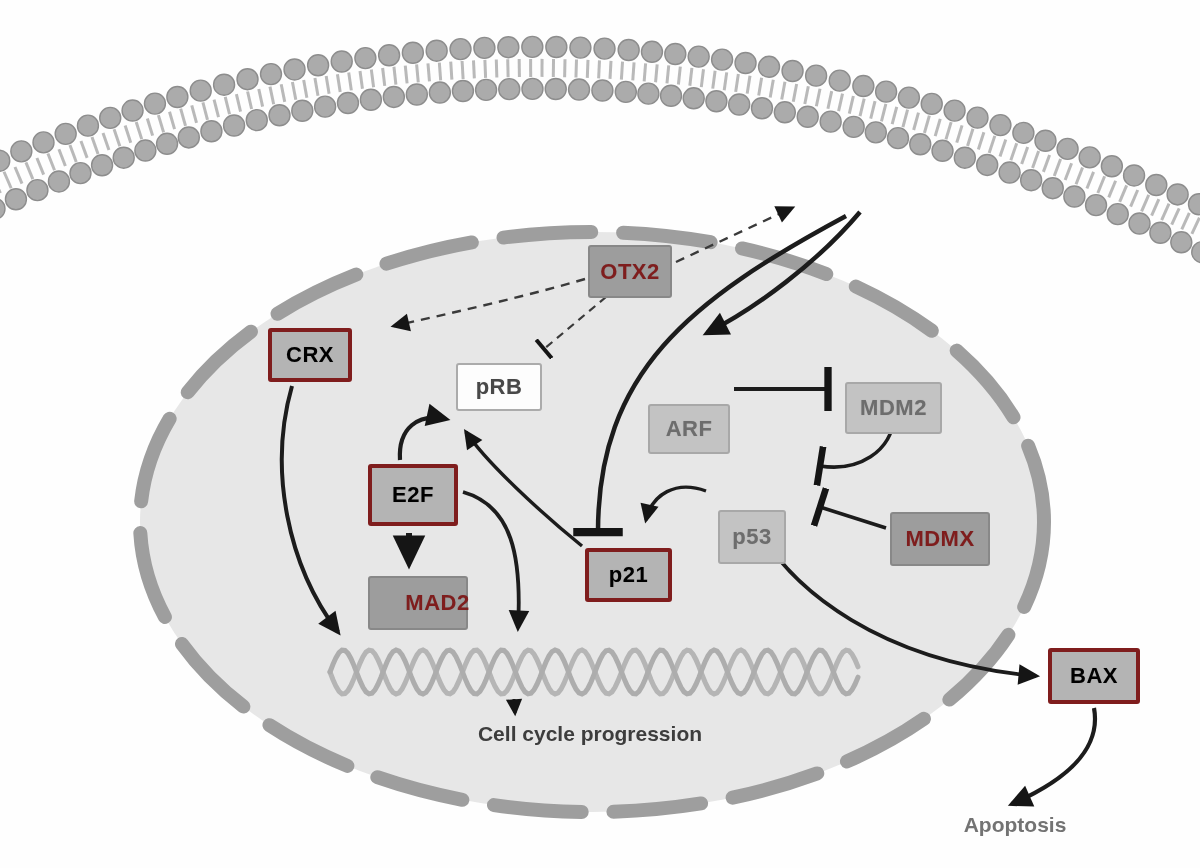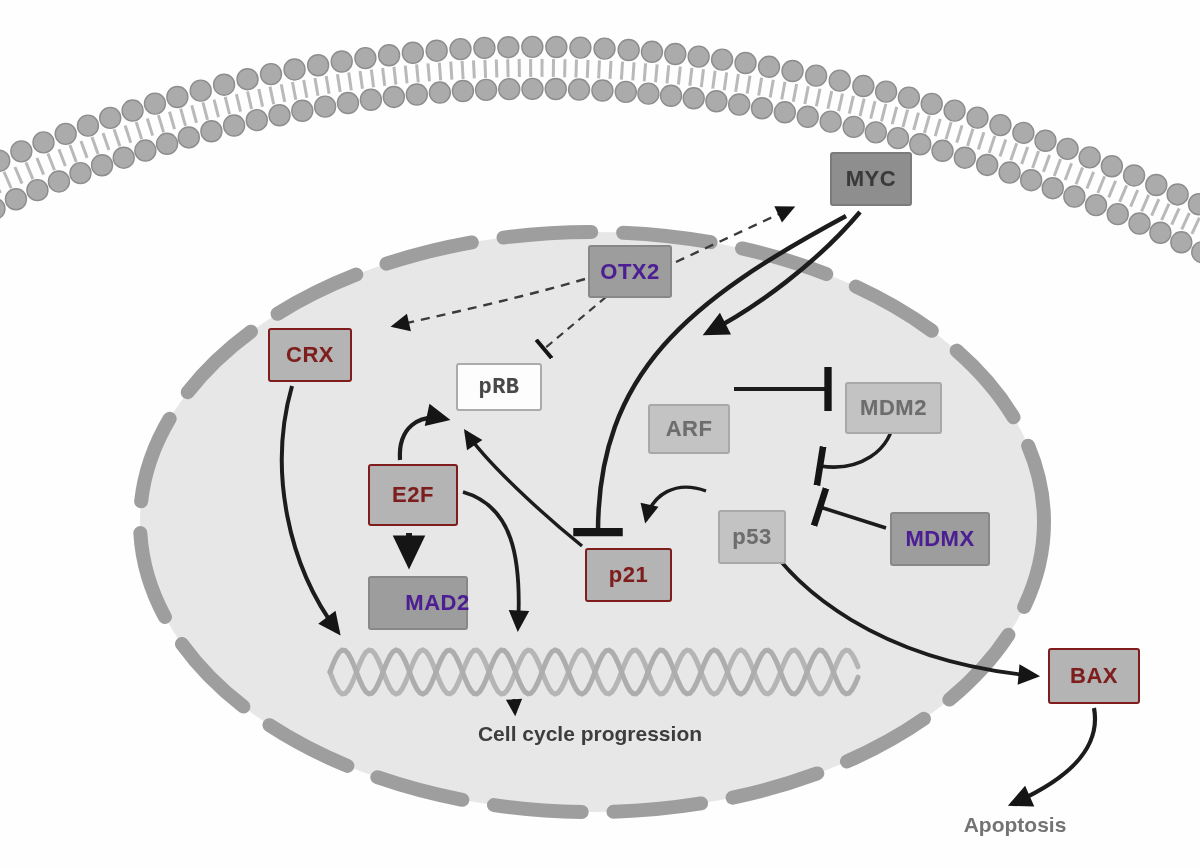--- a/index.html
+++ b/index.html
@@ -7,22 +7,22 @@
     position:relative; width:1200px; height:868px; background:#fefefe;
     font-family:"Liberation Sans", sans-serif; overflow:hidden;
   }
   svg.layer { position:absolute; left:0; top:0; }
   .node {
     position:absolute; display:flex; align-items:center; justify-content:center;
     border-radius:3px; font-weight:bold; font-size:22px; letter-spacing:.5px;
     box-sizing:border-box; text-shadow:0 0 1px rgba(0,0,0,.15);
   }
   .shade-dark    { background:#8e8e8e; border:2px solid #7b7b7b; color:#3a3a3a; }
-  .shade-middark { background:#9d9d9d; border:2px solid #888888; color:#4c1d95; }
-  .shade-mid     { background:#b4b4b4; border:2px solid #7f1d1d; color:#7f1d1d; }
+  .shade-middark { background:#9d9d9d; border:2px solid #888888; color:#7f1d1d; }
+  .shade-mid     { background:#b4b4b4; border:4px solid #7f1d1d; color:#000000; }
   .shade-light   { background:#c3c3c3; border:2px solid #a8a8a8; color:#6d6d6d;margin-top:42px; }
   .shade-white   { background:#fdfdfd; border:2px solid #ababab; color:#484848; }
   .caption {
     position:absolute; text-align:center; font-weight:bold;
   }
   .caption.cellcycle { left:420px; top:720px; width:340px; font-size:21px; line-height:27px; color:#3d3d3d; }
   .caption.apoptosis { left:925px; top:813px; width:180px; font-size:21px; color:#737373; }
 </style>
 </head>
 <body>
@@ -292,24 +292,23 @@
       <path d="M 1094 708 C 1102 752 1062 782 1012 804" stroke-width="4.2" marker-end="url(#mArrow)"></path>
       <path d="M 292 386 C 268 470 288 566 338 632" stroke-width="4" marker-end="url(#mArrow)"></path>
       <path d="M 400 460 C 398 428 418 413 446 419" stroke-width="4.2" marker-end="url(#mArrow)"></path>
       <path d="M 582 546 C 540 512 486 462 466 432" stroke-width="3.4" marker-end="url(#mArrow)"></path>
       <path d="M 409 533 L 409 563" stroke-width="6" marker-end="url(#mArrow)"></path>
       <path d="M 463 492 C 512 506 522 556 518 628" stroke-width="3.8" marker-end="url(#mArrow)"></path>
       <path d="M 514 699 L 515 713" stroke-width="3" marker-end="url(#mArrow)"></path>
     </g>
   </svg>
 
-  <div class="node shade-dark" style="left:830px; top:152px; width:82px;  height:54px;">MYC</div>
   <div class="node shade-middark" style="left:588px; top:245px; width:84px;  height:53px;">OTX2</div>
   <div class="node shade-mid" style="left:268px; top:328px; width:84px;  height:54px;">CRX</div>
-  <div class="node shade-white" style="left:456px; top:363px; width:86px;  height:48px;font-family:Liberation Mono, monospace;">pRB</div>
+  <div class="node shade-white" style="left:456px; top:363px; width:86px;  height:48px;">pRB</div>
   <div class="node shade-light" style="left:648px; top:362px; width:82px;  height:50px;">ARF</div>
   <div class="node shade-light" style="left:845px; top:340px; width:97px;  height:52px;">MDM2</div>
   <div class="node shade-mid" style="left:368px; top:464px; width:90px;  height:62px;">E2F</div>
   <div class="node shade-light" style="left:718px; top:468px; width:68px;  height:54px;">p53</div>
   <div class="node shade-middark" style="left:890px; top:512px; width:100px; height:54px;">MDMX</div>
   <div class="node shade-mid" style="left:585px; top:548px; width:87px;  height:54px;">p21</div>
   <div class="node shade-middark" style="left:368px; top:576px; width:100px; height:54px;padding-left:39px;">MAD2</div>
   <div class="node shade-mid" style="left:1048px;top:648px; width:92px;  height:56px;">BAX</div>
 
   <div class="caption cellcycle">

